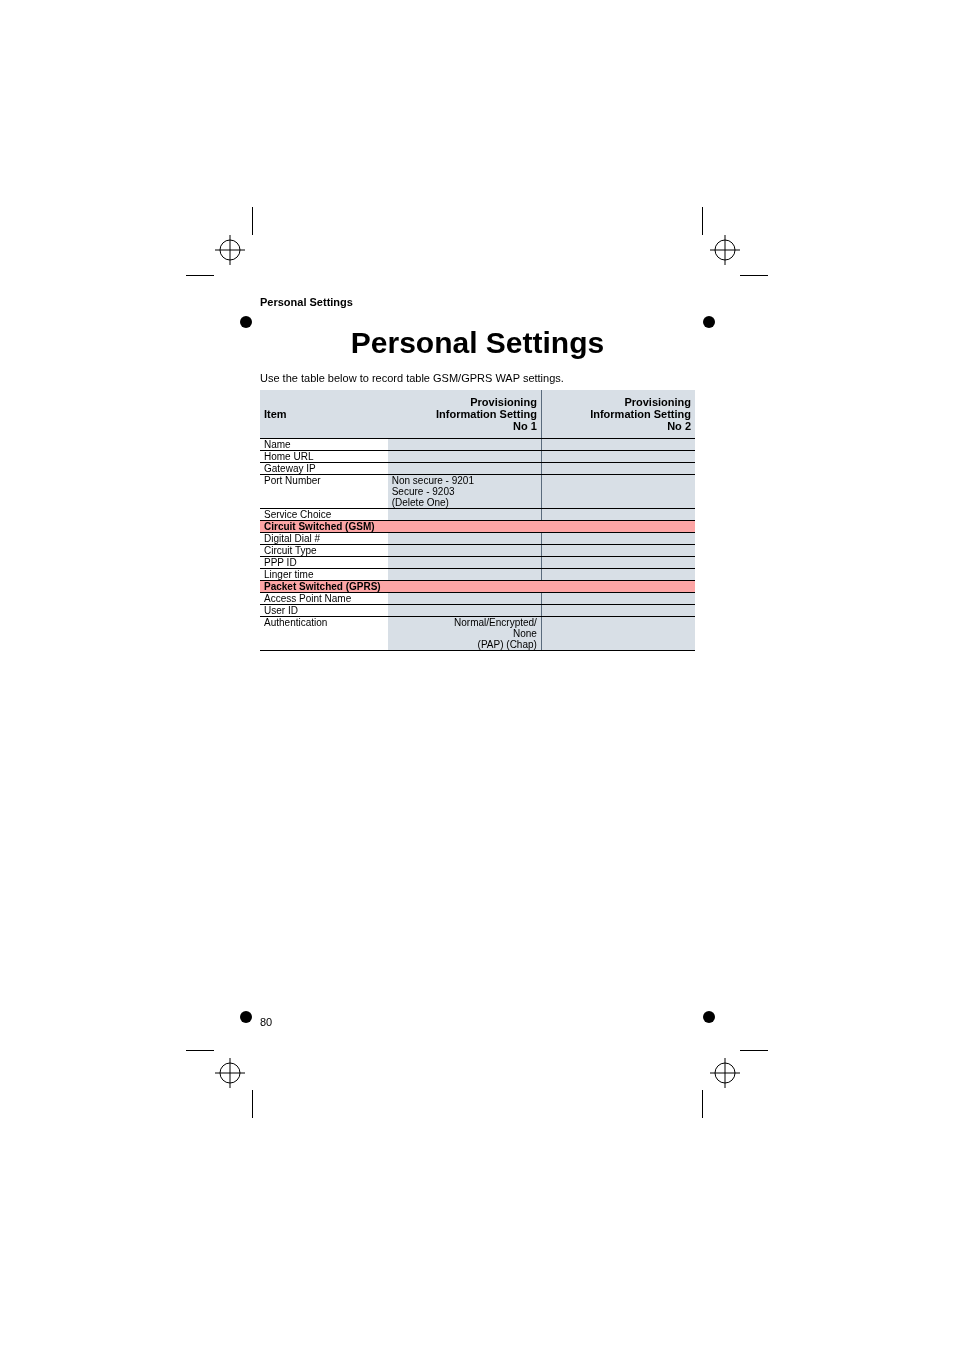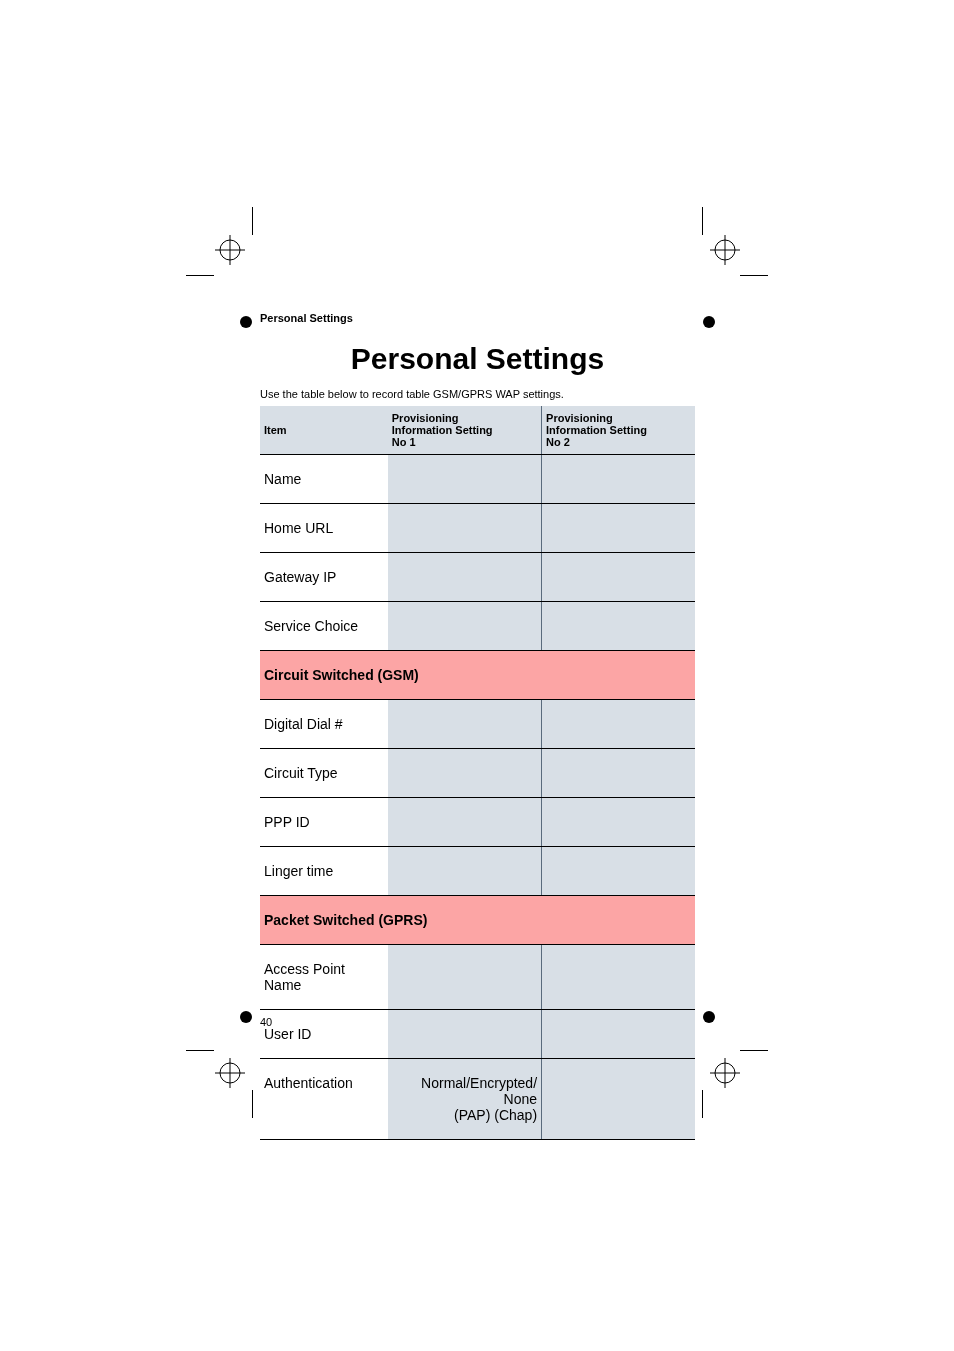--- a/index.html
+++ b/index.html
@@ -10,21 +10,21 @@
     body {
       width: 954px;
       height: 1351px;
       background: #fff;
       font-family: Arial, Helvetica, sans-serif;
       position: relative;
     }
     .page {
       position: absolute;
       left: 260px;
-      top: 312px;
+      top: 296px;
       width: 435px;
     }
     .header-label {
       font-size: 11px;
       font-weight: bold;
       color: #000;
       margin-bottom: 18px;
     }
     .title {
       font-size: 30px;
@@ -45,28 +45,28 @@
     thead th {
       background: #d8dfe6;
       font-size: 11px;
       font-weight: bold;
       padding: 6px 4px;
       text-align: left;
       vertical-align: middle;
       border-bottom: 1.5px solid #000;
     }
     thead th.center {
-      text-align: left;
+      text-align: right;
     }
     thead th:nth-child(2) {
       border-right: 1px solid #5a6b7d;
     }
     tbody td {
-      font-size: 14px;
-      padding: 16px 4px;
+      font-size: 10px;
+      padding: 0 4px;
       vertical-align: top;
       border-bottom: 1px solid #000;
     }
     tbody td:first-child {
       width: 128px;
     }
     tbody td:nth-child(2) {
       background: #d8dfe6;
       border-right: 1px solid #5a6b7d;
       text-align: left;
@@ -217,20 +217,29 @@
         <td>Home URL</td>
         <td></td>
         <td></td>
       </tr>
       <tr>
         <td>Gateway IP</td>
         <td></td>
         <td></td>
       </tr>
       <tr>
+        <td>Port Number</td>
+        <td>
+          <span>Non secure - 9201</span><br>
+          <span>Secure - 9203</span><br>
+          <span>(Delete One)</span>
+        </td>
+        <td></td>
+      </tr>
+      <tr>
         <td>Service Choice</td>
         <td></td>
         <td></td>
       </tr>
       <tr class="section-row">
         <td colspan="3">Circuit Switched (GSM)</td>
       </tr>
       <tr>
         <td>Digital Dial #</td>
         <td></td>
@@ -270,13 +279,13 @@
           <span>Normal/Encrypted/</span><br>
           <span>None</span><br>
           <span>(PAP)   (Chap)</span>
         </td>
         <td></td>
       </tr>
     </tbody>
   </table>
 </div>
 
-<div class="page-number">40</div>
+<div class="page-number">80</div>
 
 </body></html>

